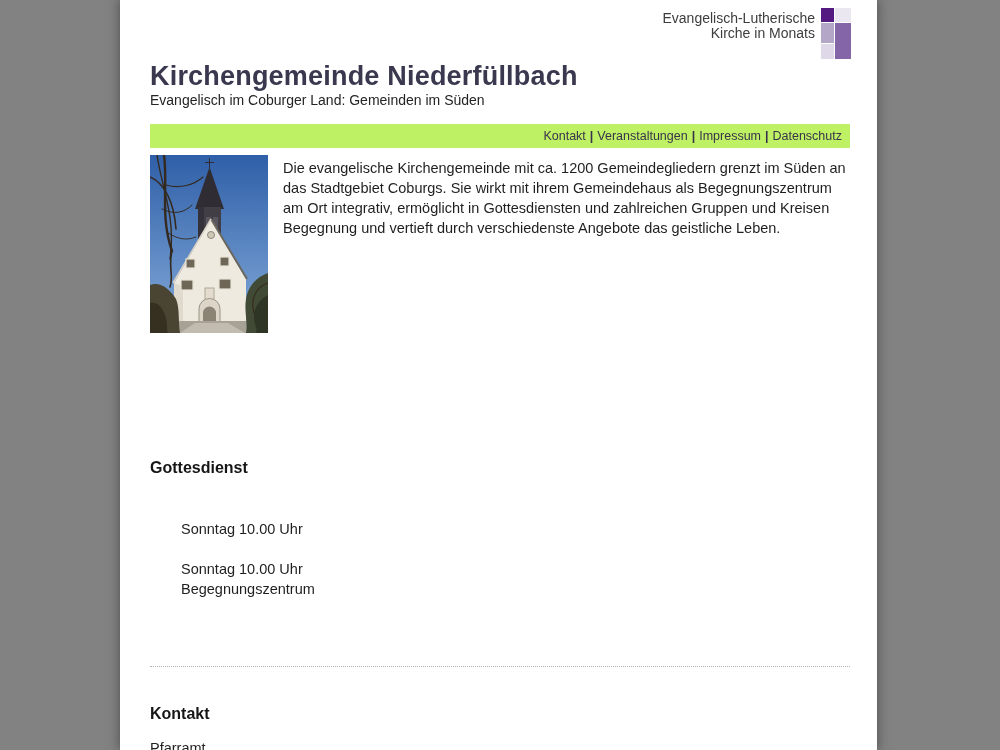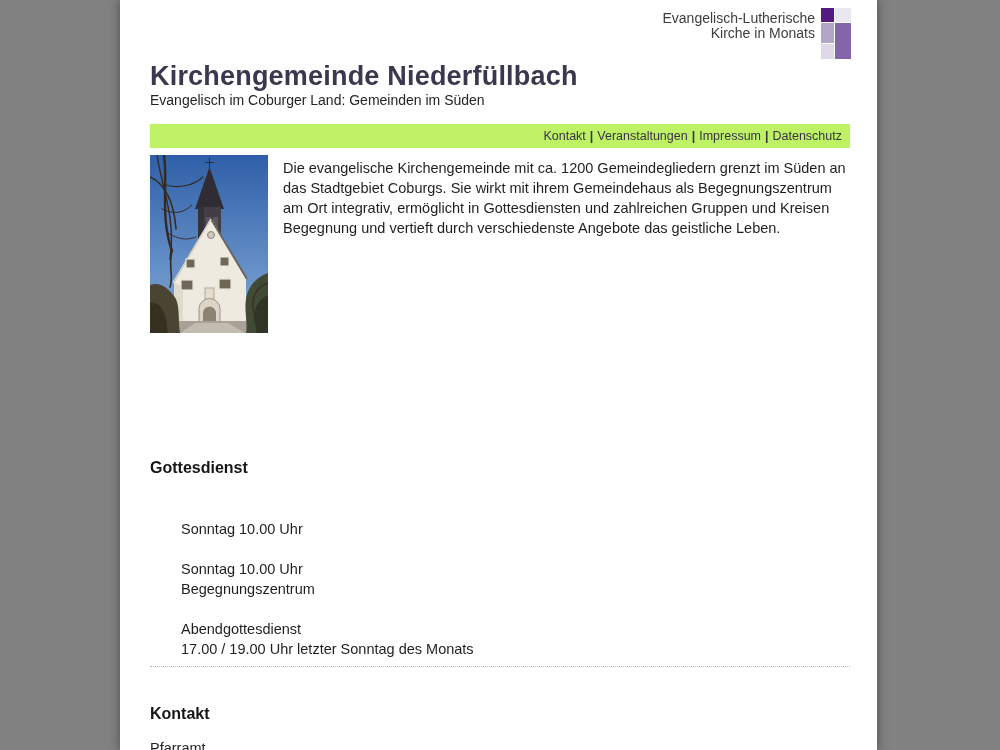--- a/index.html
+++ b/index.html
@@ -156,24 +156,20 @@
 
     <h2 class="section-heading heading-services">Gottesdienst</h2>
 
     <div class="entry entry-1">
       <div>Sonntag 10.00 Uhr</div>
     </div>
     <div class="entry entry-2">
       <div>Sonntag 10.00 Uhr</div>
       <div>Begegnungszentrum</div>
     </div>
-    <div class="entry entry-3">
-      <div>Abendgottesdienst</div>
-      <div>17.00 / 19.00 Uhr letzter Sonntag des Monats</div>
-    </div>
 
     <hr class="divider">
 
     <h2 class="section-heading heading-contact">Kontakt</h2>
     <div class="partial-line">Pfarramt</div>
 
   </div>
 </div>
 
 </body></html>

